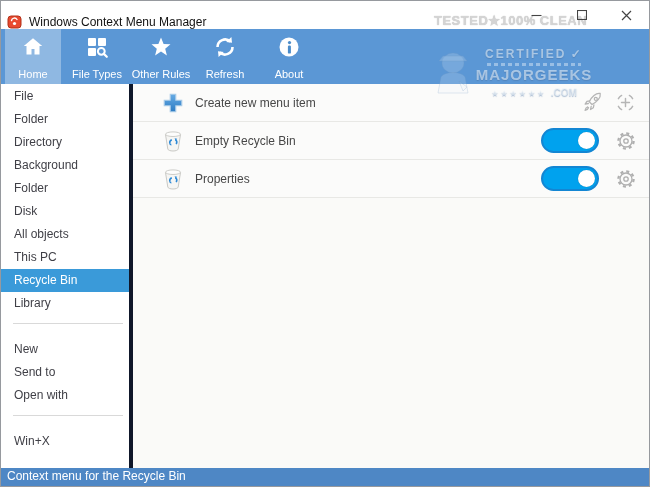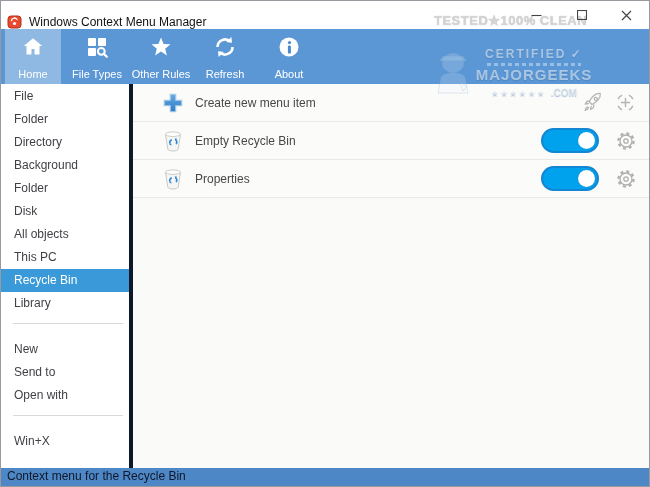--- a/index.html
+++ b/index.html
@@ -54,21 +54,21 @@
   .toggle{ width:58px; height:25px; border-radius:13px; background:var(--toggle-on,#00a2ee);
     border:2px solid var(--toggle-border,#1386d3); position:relative; cursor:default; }
   .toggle .knob{ position:absolute; top:2px; width:17px; height:17px; border-radius:50%;
     background:#fff; box-shadow:0 0 1px rgba(0,0,0,.3); }
   .toggle.on .knob{ right:2px; }
   .toggle:not(.on){ background:#ccc; border-color:#aaa; }
   .toggle:not(.on) .knob{ left:2px; }
   .gear-wrap{ margin-left:16px; }
   
   .statusbar{ flex:0 0 18px; height:18px; background:var(--status-blue,#4e87c5);
-    color:#0f172a; font-size:12px; line-height:17px; padding-left:6px; white-space:nowrap; }
+    color:#ffffff; font-size:12px; line-height:17px; padding-left:6px; white-space:nowrap; }
 </style>
 </head>
 <body>
 
 <div class="window">
 
   <div class="titlebar">
     <span class="app-icon">
       <svg width="15" height="15" viewBox="0 0 15 15">
         <rect x="1" y="2" width="13" height="12" rx="3" fill="#e8492f" stroke="#b23119" stroke-width="1"></rect>

